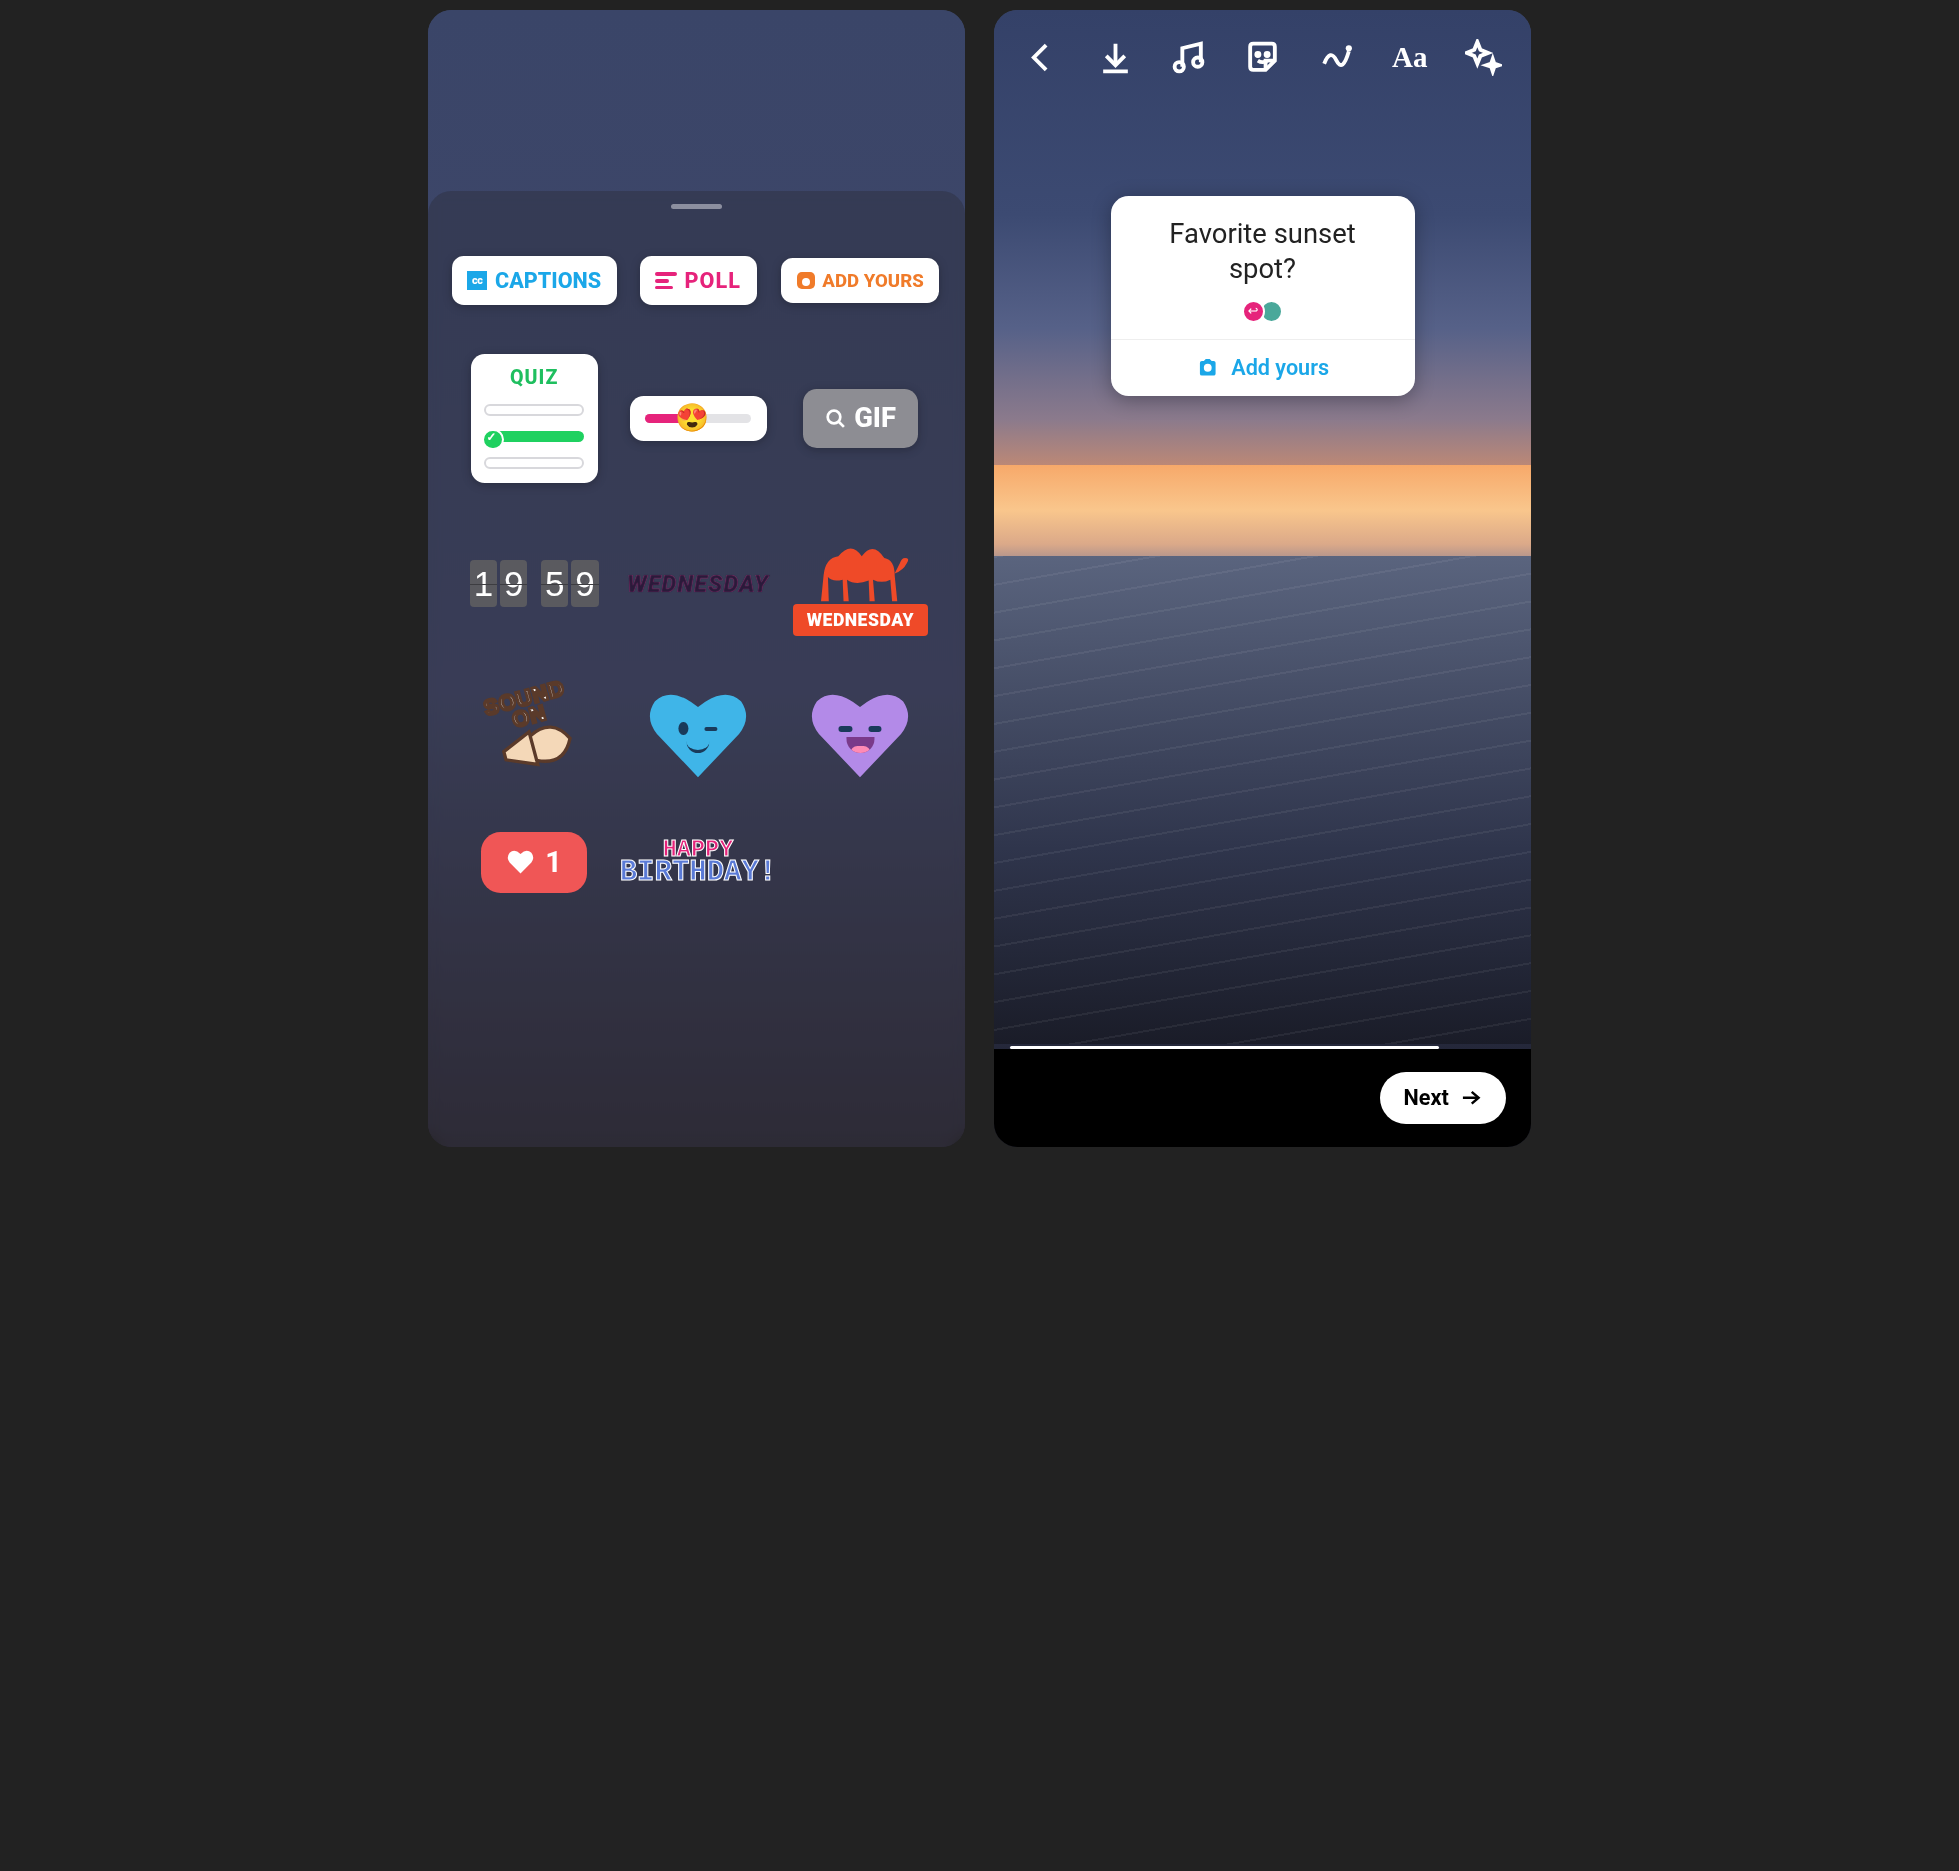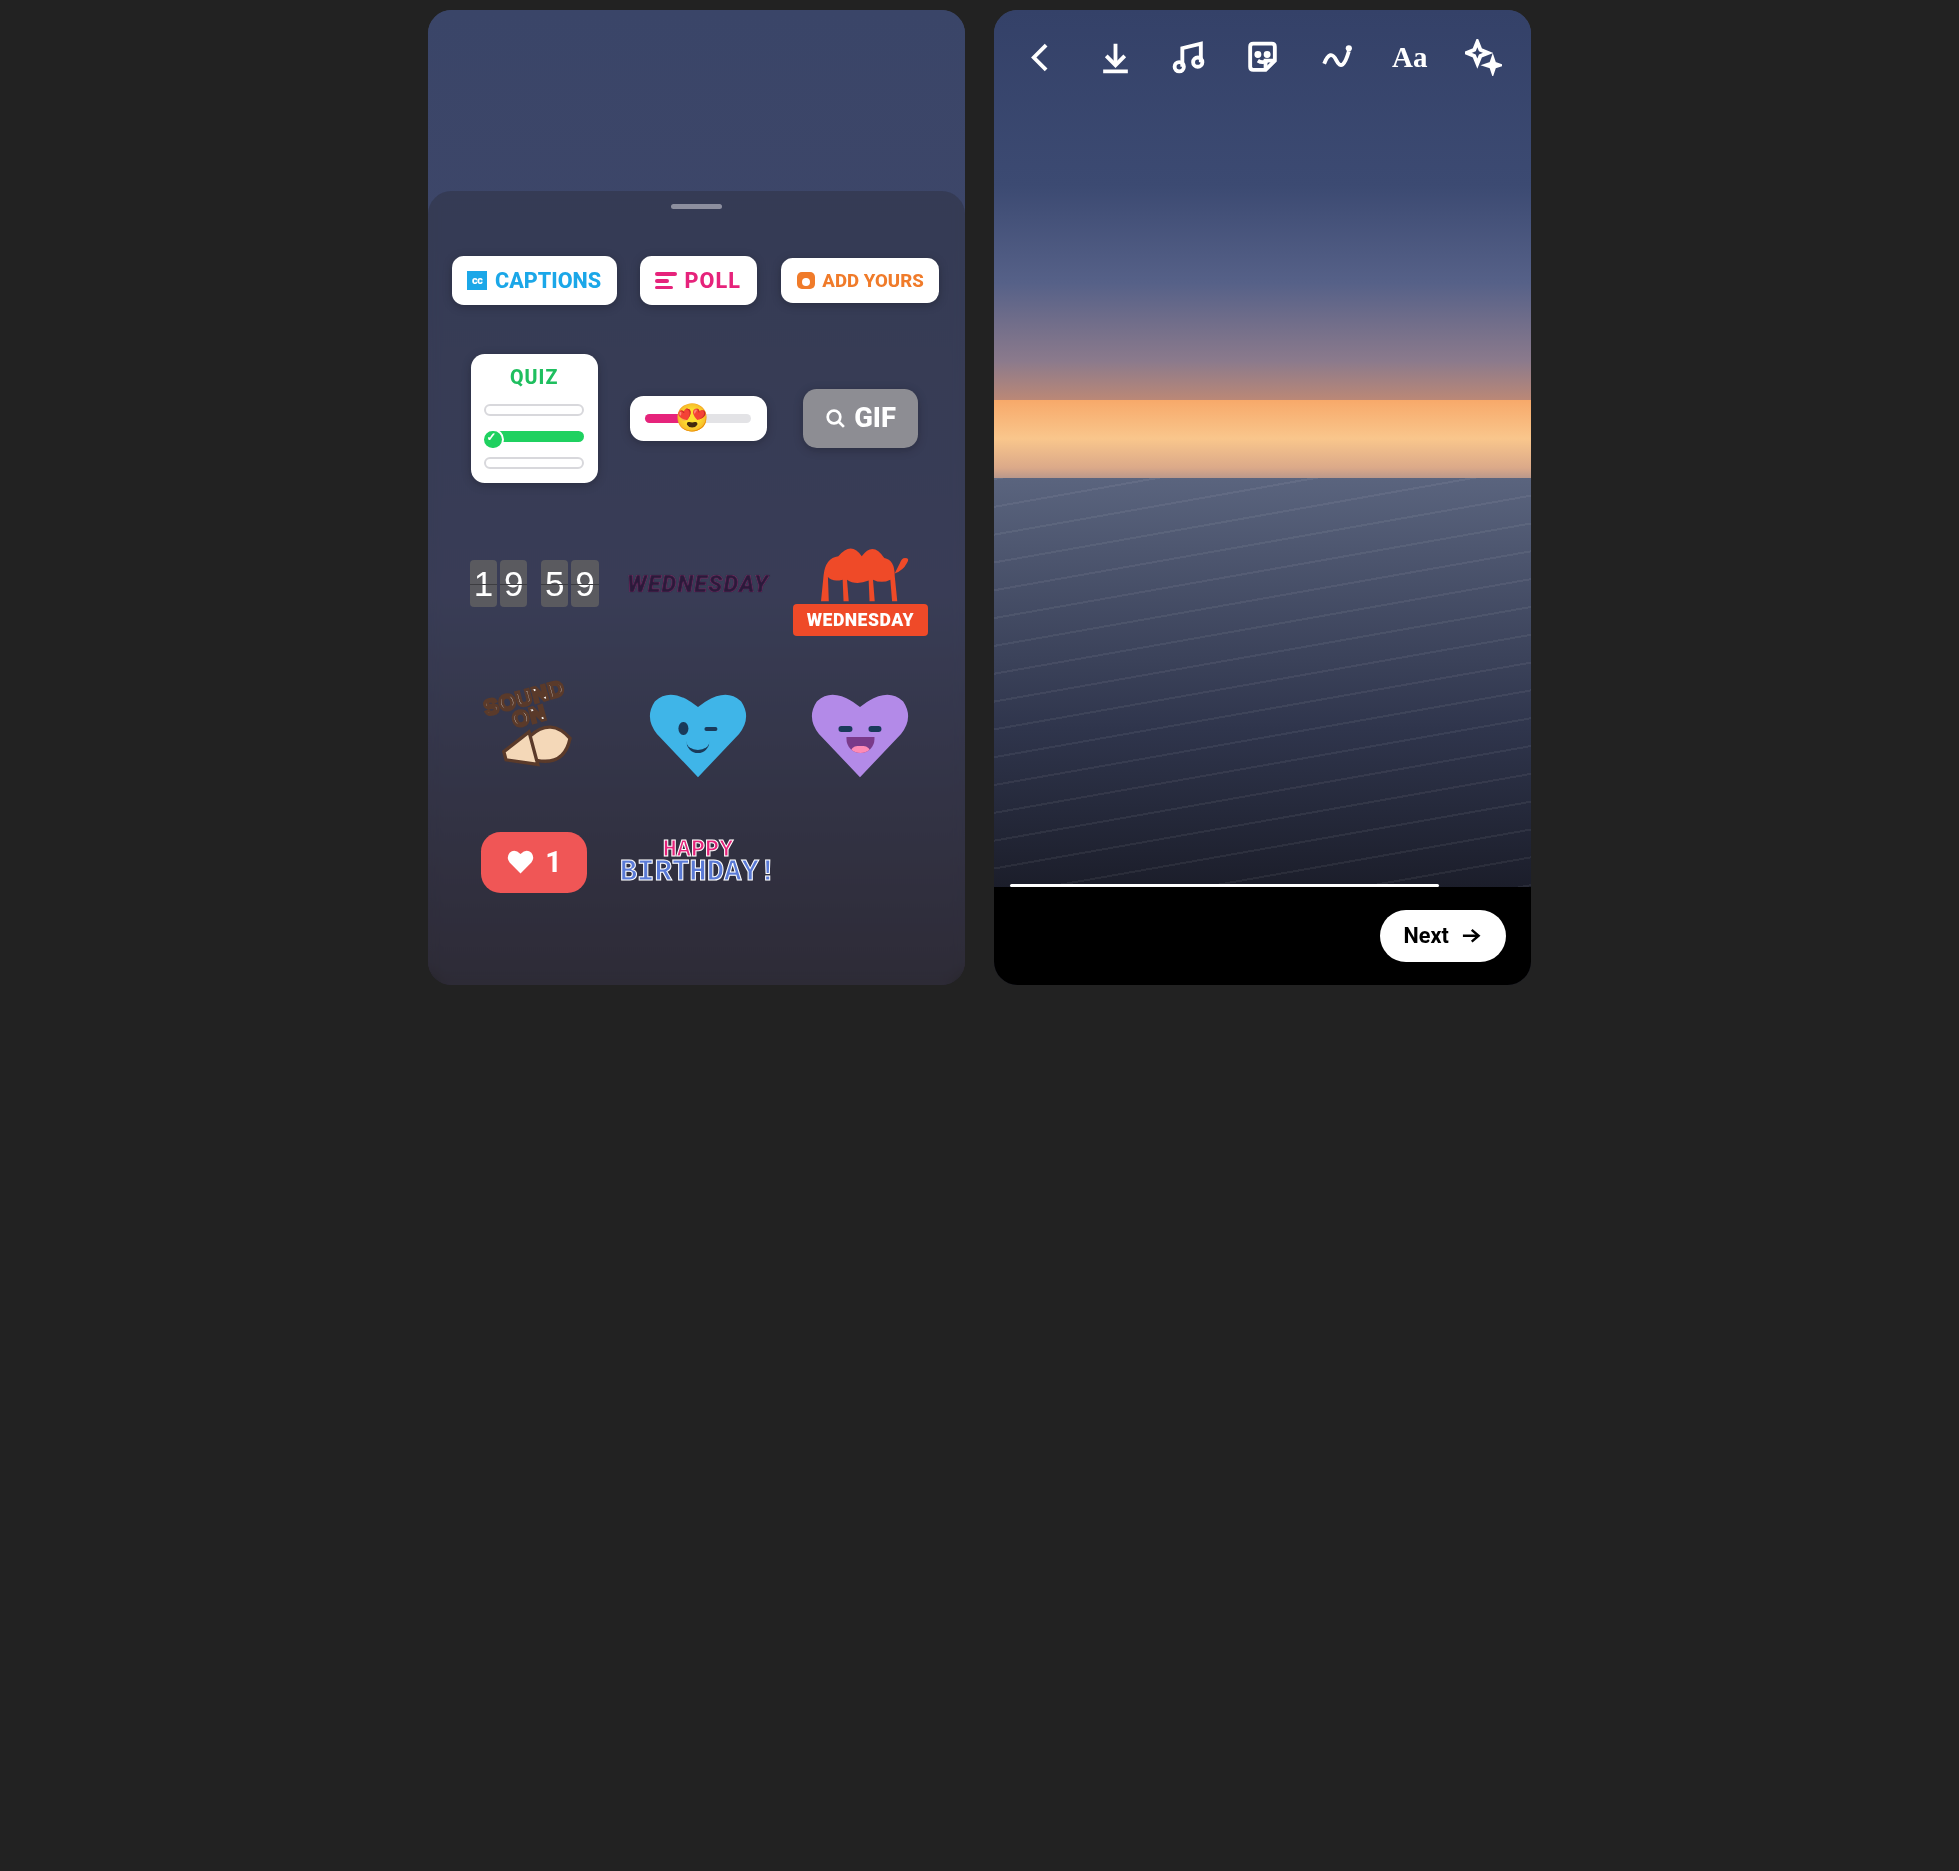--- a/index.html
+++ b/index.html
@@ -6,21 +6,21 @@
   body {
     font-family: -apple-system, BlinkMacSystemFont, "Segoe UI", Roboto, Helvetica, Arial, sans-serif;
     background: #222;
     display: flex;
     gap: 29px;
     justify-content: center;
     padding: 9.8px;
   }
   .phone-screen {
     width: 537px;
-    height: 975px;
+    height: 1137px;
     border-radius: 23.5px;
     overflow: hidden;
     position: relative;
     background: linear-gradient(to bottom, #3a4568 0%, #42486a 20%, #5b4e5f 40%, #7e5a4e 55%, #a3694d 65%, #1f1f28 100%);
   }
   
   .tray-backdrop {
     position: absolute;
     inset: 0;
     background: linear-gradient(to bottom, #3a4568 0%, #42486a 60%, #312d3a 100%);
@@ -361,20 +361,35 @@
       <span>Aa</span>
     </div>
     <div class="icon">
       <svg viewBox="0 0 24 24" fill="#fff" stroke="none">
           <path d="M8 2 L10 7 L15 9 L10 11 L8 16 L6 11 L1 9 L6 7 Z"></path>
           <path d="M18 13 L19 16 L22 17 L19 18 L18 21 L17 18 L14 17 L17 16 Z"></path>
         </svg>
     </div>
   </div>
 
+  <div class="prompt-card">
+    <div class="q">Favorite sunset spot?</div>
+    <div class="avatars">
+      <div class="av a1"></div>
+      <div class="av a2"></div>
+    </div>
+    <div class="divider"></div>
+    <div class="action">
+      <svg viewBox="0 0 24 24">
+          <path d="M4 7 Q4 5 6 5 L8 5 L10 3 L14 3 L16 5 L18 5 Q20 5 20 7 L20 18 Q20 20 18 20 L6 20 Q4 20 4 18 Z"></path>
+          <circle cx="12" cy="12" r="4" fill="#fff"></circle>
+        </svg>
+      <span>Add yours</span>
+    </div>
+  </div>
 
   <div class="bottom-bar">
     <div class="progress-line"></div>
     <div class="next-btn">
       <span>Next</span>
       <svg viewBox="0 0 24 24">
           <line x1="4" y1="12" x2="19" y2="12"></line>
           <polyline points="13 6 20 12 13 18"></polyline>
         </svg>
     </div>

